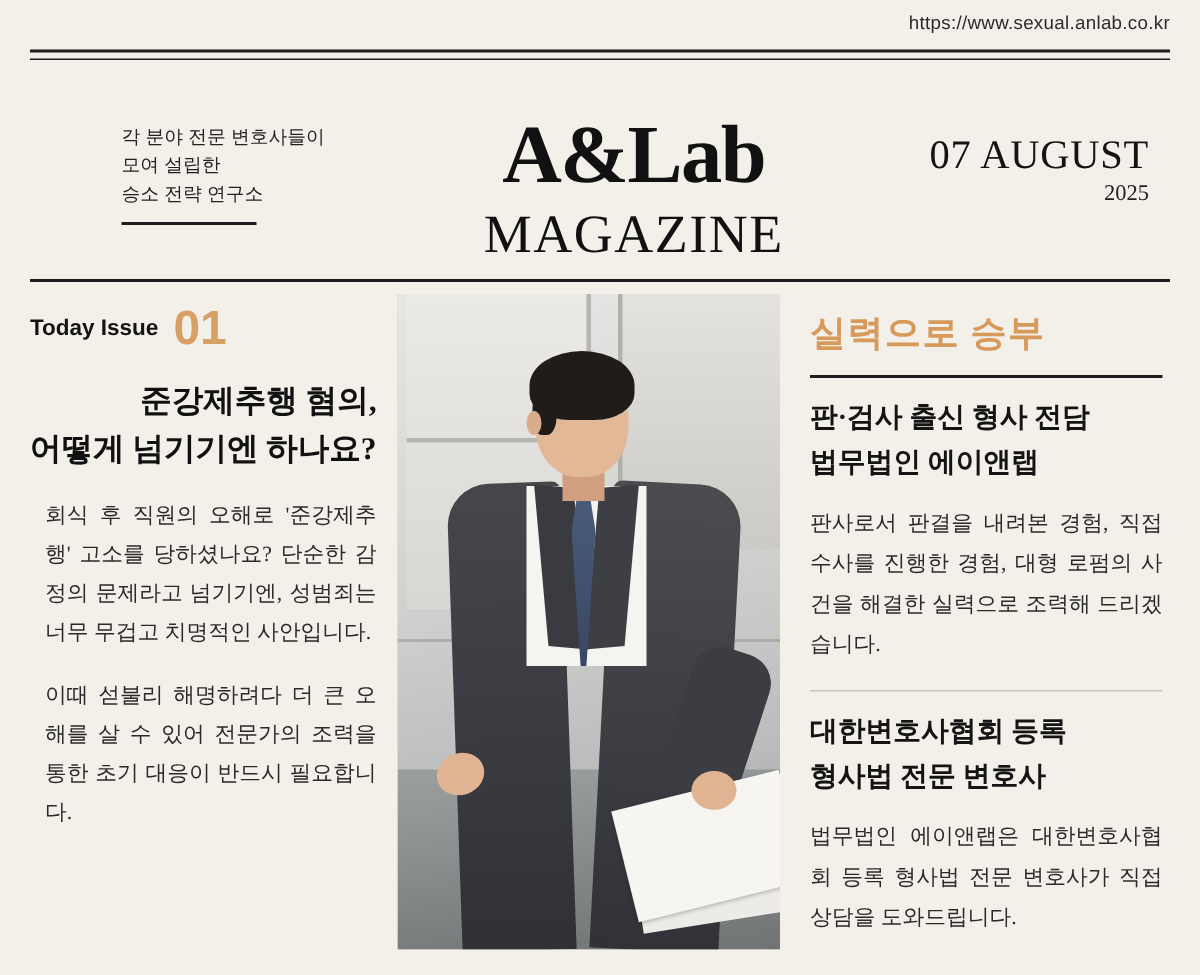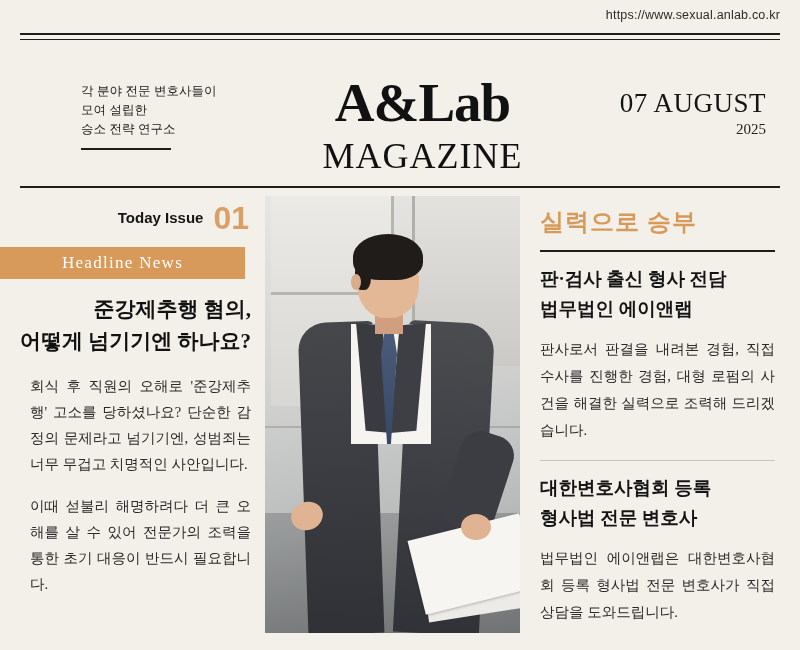--- a/index.html
+++ b/index.html
@@ -145,21 +145,20 @@
   }
 
   
   .col-left {
     position: absolute;
     left: 20px;
     top: 0;
     width: 235px;
   }
   .issue-line {
-    text-align: right;
     padding-right: 6px;
     margin-top: 4px;
     white-space: nowrap;
   }
   .issue-label {
     font-family: "Liberation Sans", sans-serif;
     font-weight: bold;
     font-size: 15px;
     color: #141414;
     vertical-align: 6px;
@@ -459,23 +458,20 @@
   <div class="rule-mid"></div>
 
   <div class="columns">
 
     <div class="col-left">
       <div class="issue-line">
         <span class="issue-label">Today Issue</span>
         <span class="issue-num">01</span>
       </div>
 
-      <div class="headline-badge">
-        <span>Headline News</span>
-      </div>
 
       <div class="lead-title" style="white-space: pre-line;">준강제추행 혐의,
 어떻게 넘기기엔 하나요?</div>
 
       <div class="lead-body">
         <p>회식 후 직원의 오해로 '준강제추행' 고소를 당하셨나요? 단순한 감정의 문제라고 넘기기엔, 성범죄는 너무 무겁고 치명적인 사안입니다.</p>
         <p>이때 섣불리 해명하려다 더 큰 오해를 살 수 있어 전문가의 조력을 통한 초기 대응이 반드시 필요합니다.</p>
       </div>
     </div>
 

